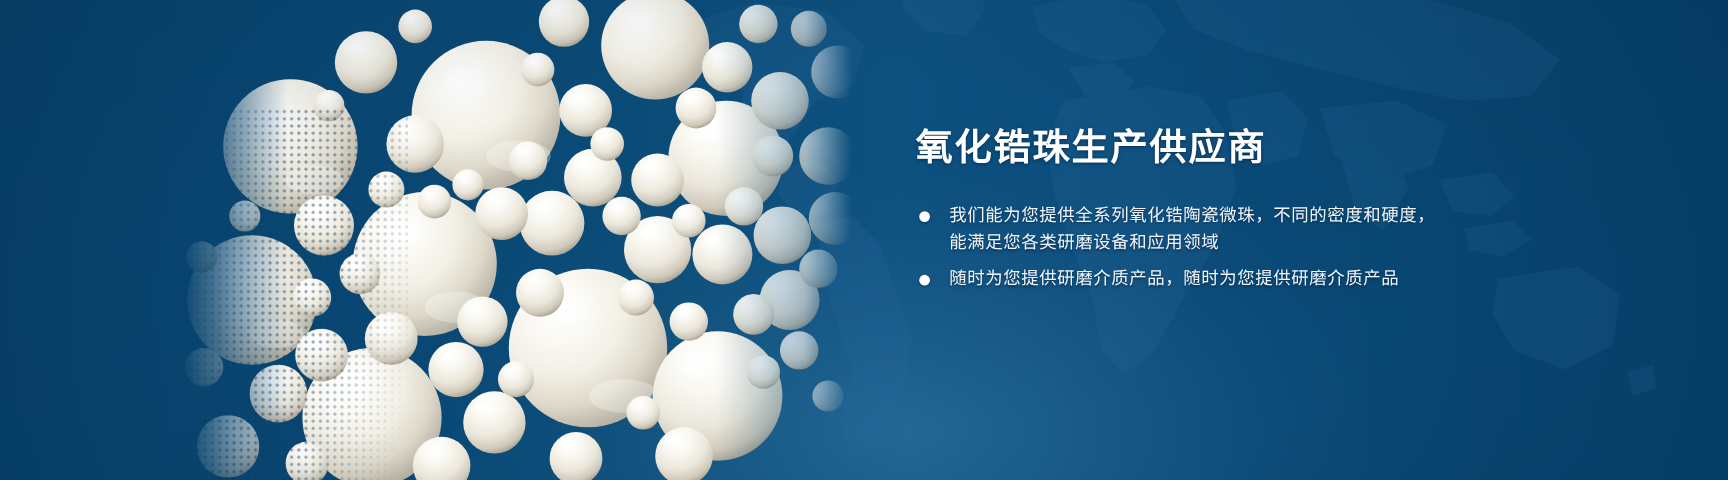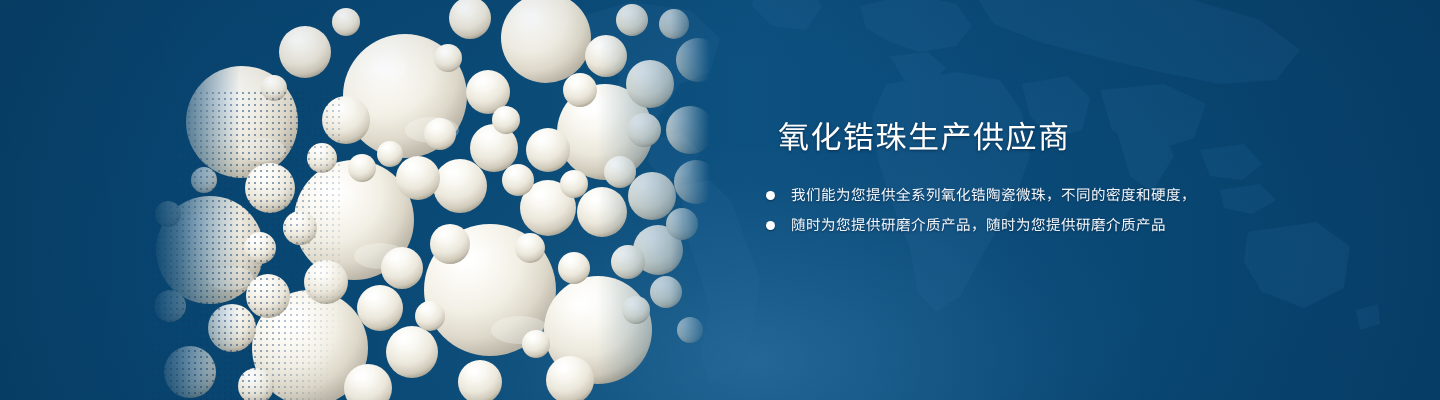--- a/index.html
+++ b/index.html
@@ -108,23 +108,23 @@
   }
 
   
   .copy {
     position: absolute;
     left: 763px;
     top: 104px;
     width: 560px;
   }
   .headline {
-    margin: 15px;
+    margin: 0;
     font-size: 31px;
-    font-weight: 400;
+    font-weight: 700;
     line-height: 1.25;
     letter-spacing: 1.5px;
     color: #ffffff;
     text-shadow: 0 1px 3px rgba(0,20,45,0.55);
     white-space: nowrap;
   }
   .bullets {
     list-style: none;
     margin: 26px 0 0 0;
     padding: 0;
@@ -507,20 +507,21 @@
 
   <div class="copy">
 
     <h1 class="headline">氧化锆珠生产供应商</h1>
 
     <ul class="bullets">
 
       <li class="bullet">
         <span class="dot"></span>
         <span class="bline">我们能为您提供全系列氧化锆陶瓷微珠，不同的密度和硬度，</span>
+        <span class="bline">能满足您各类研磨设备和应用领域</span>
       </li>
 
 
       <li class="bullet">
         <span class="dot"></span>
         <span class="bline">随时为您提供研磨介质产品，随时为您提供研磨介质产品</span>
       </li>
 
     </ul>
   </div>

